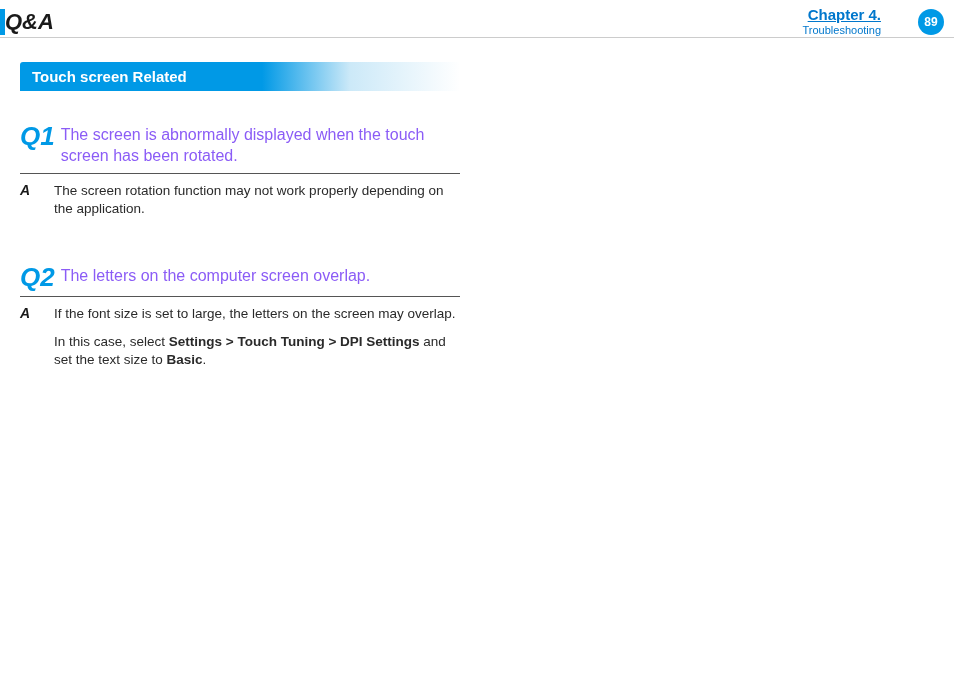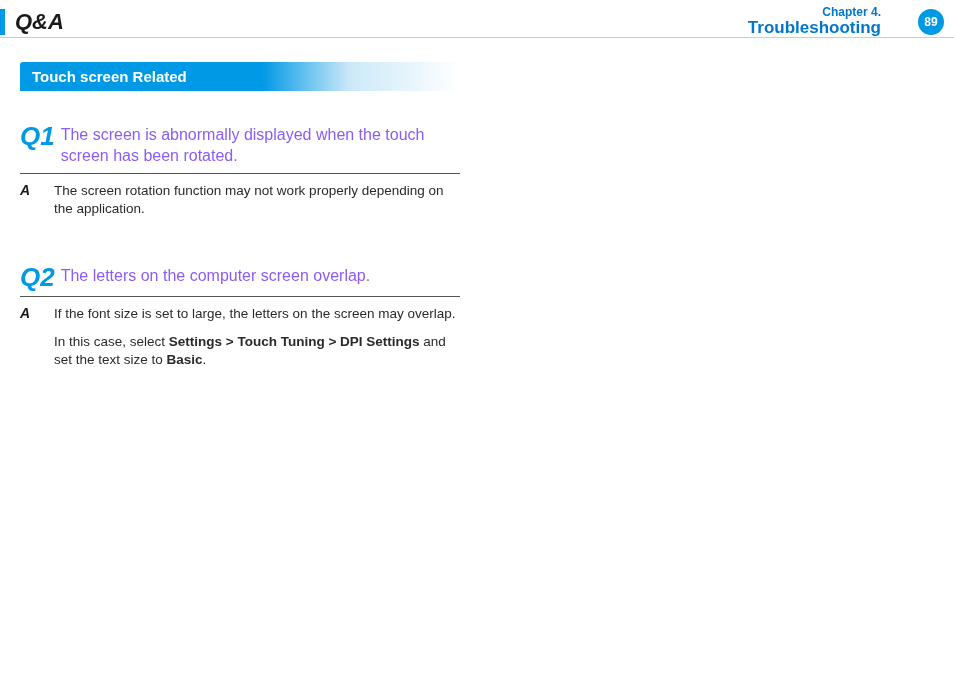--- a/index.html
+++ b/index.html
@@ -2,26 +2,26 @@
 <html><head>
 <meta charset="utf-8">
 <style>
   * { margin: 0; padding: 0; box-sizing: border-box; }
   body { font-family: "Segoe UI", Arial, sans-serif; background: #fff; width: 954px; height: 677px; overflow: hidden; }
 
   .header {
     display: flex; align-items: center; padding: 6px 10px 0 0;
     border-bottom: 1px solid #ccc; height: 38px;
   }
-  .title-bar { border-left: 5px solid #0099e6; padding-left: 10px; }
+  .title-bar { border-left: 5px solid #0099e6; }
   .title { font-size: 22px; font-weight: 800; font-style: italic; color: #1a1a1a; }
   .header-right { margin-left: auto; display: flex; align-items: center; gap: 8px; }
   .chapter-box { text-align: right; line-height: 1.1; }
-  .chapter-line1 { font-size: 12px; font-weight: 700; color: #0077cc; }
-  .chapter-line2 { font-size: 17px; font-weight: 700; color: #0077cc; }
+  .chapter-line1 { font-size: 15px; font-weight: 700; color: #0077cc; text-decoration: underline; }
+  .chapter-line2 { font-size: 11px; font-weight: 400; color: #0077cc; }
   .page-circle {
     width: 26px; height: 26px; border-radius: 50%; background: #0099e6;
     color: #fff; display: flex; align-items: center; justify-content: center;
     font-size: 12px; font-weight: 700; margin-left: 29px;
   }
 
   .content { padding: 24px 20px; width: 480px; }
 
   .section-header {
     background: linear-gradient(to right, #0099e6 0%, #0099e6 55%, #cce9f8 75%, #ffffff 100%);

